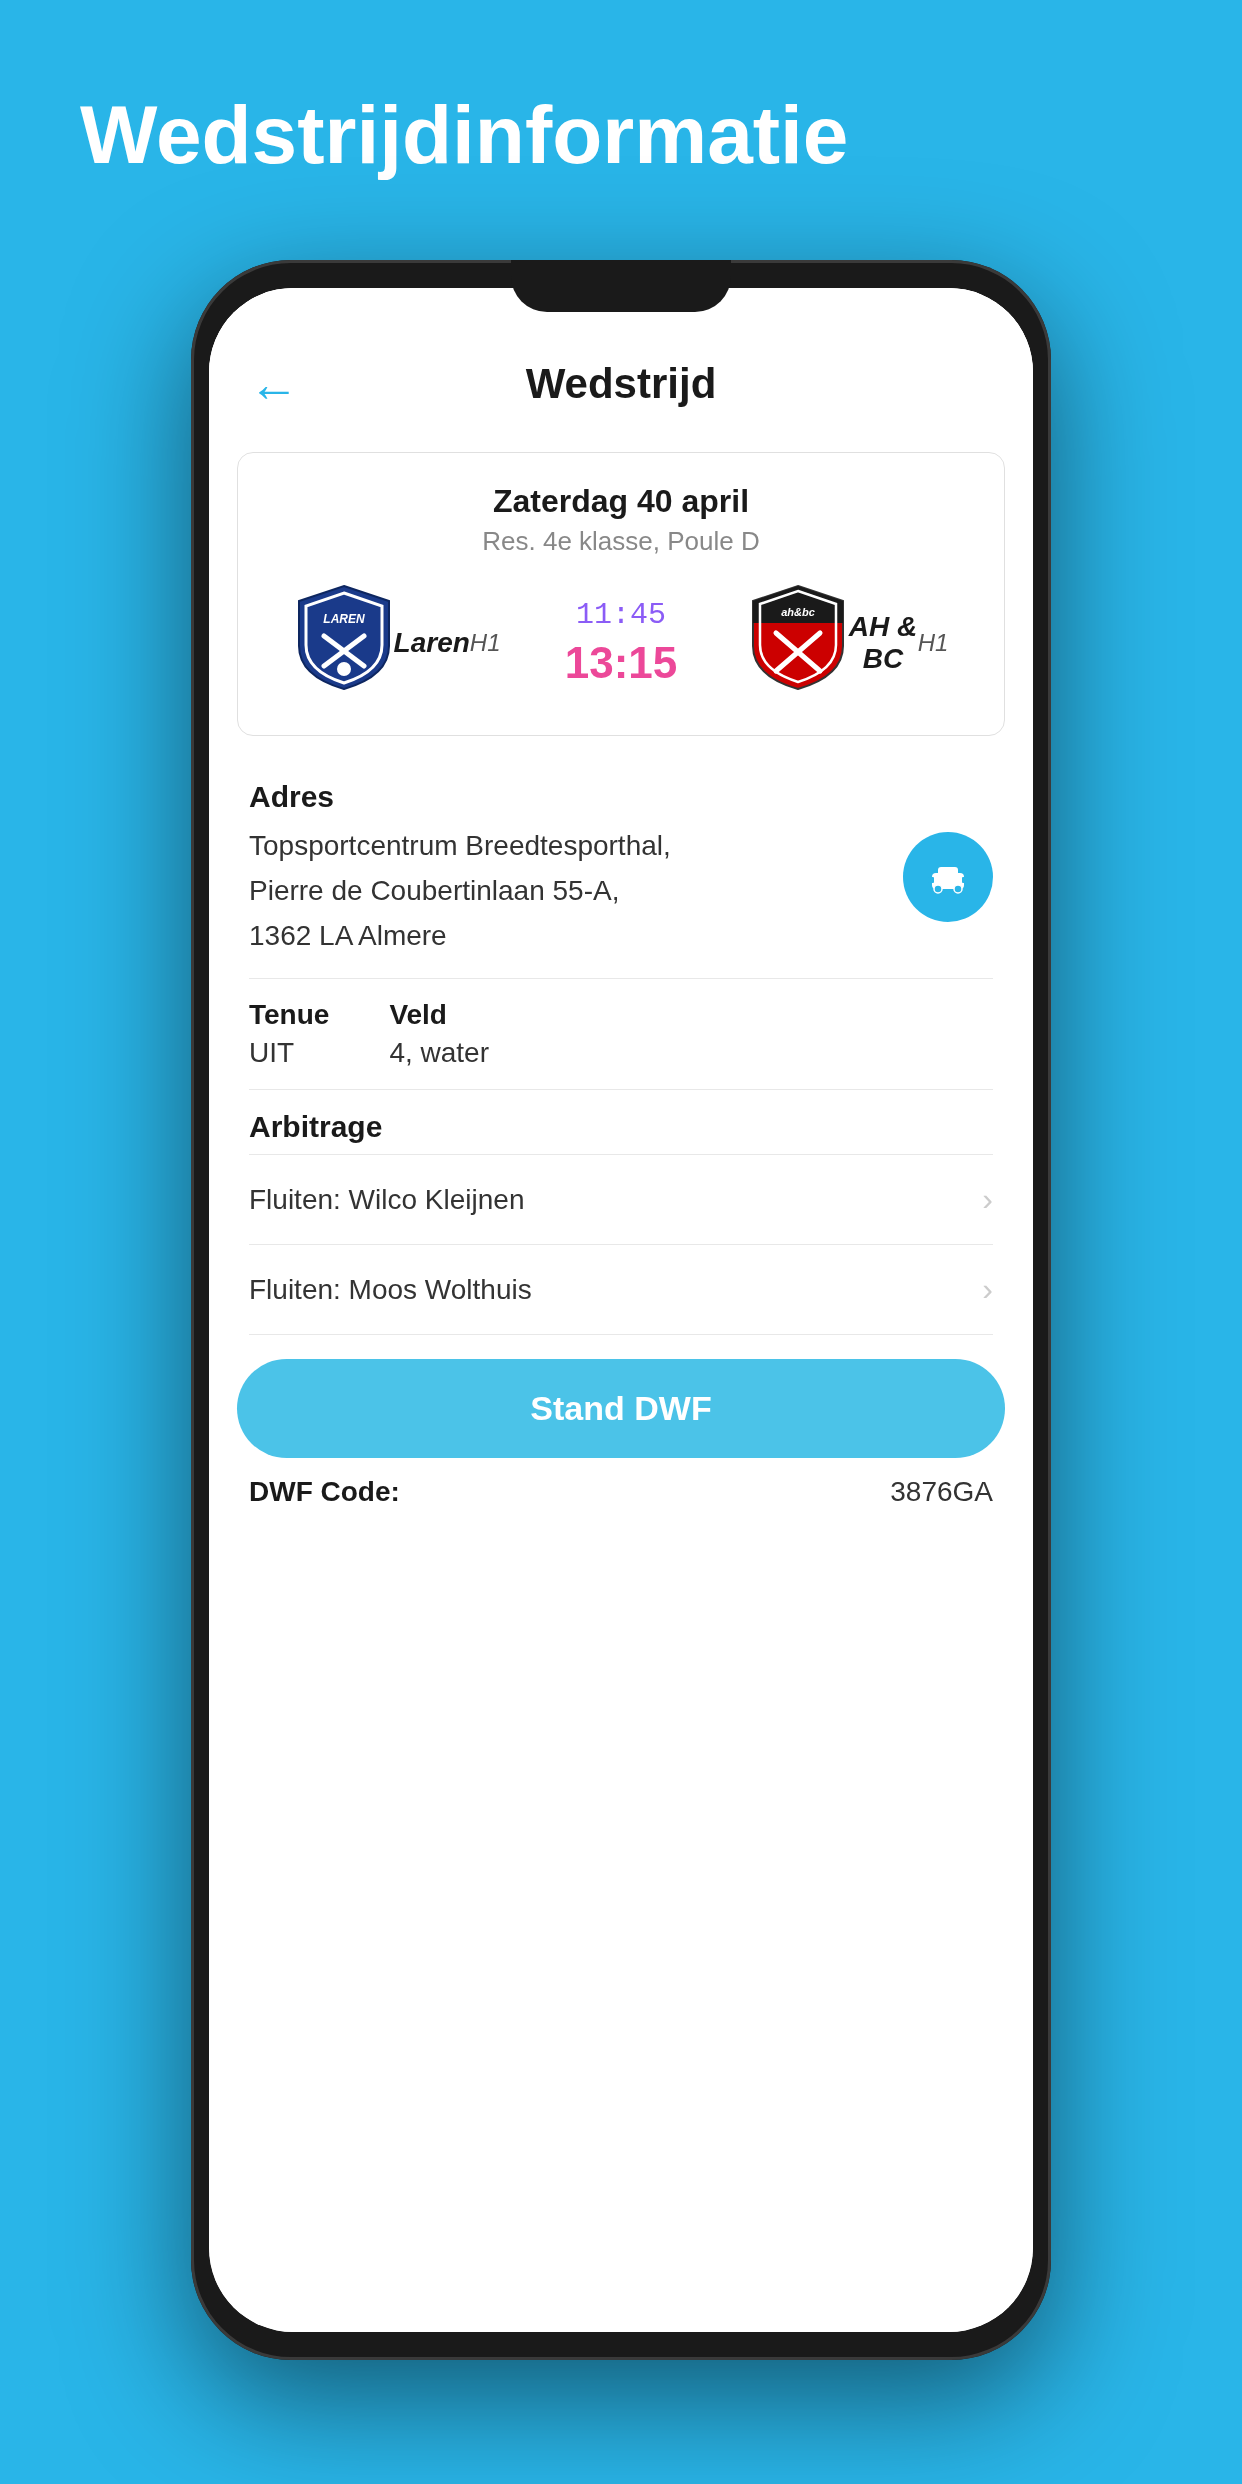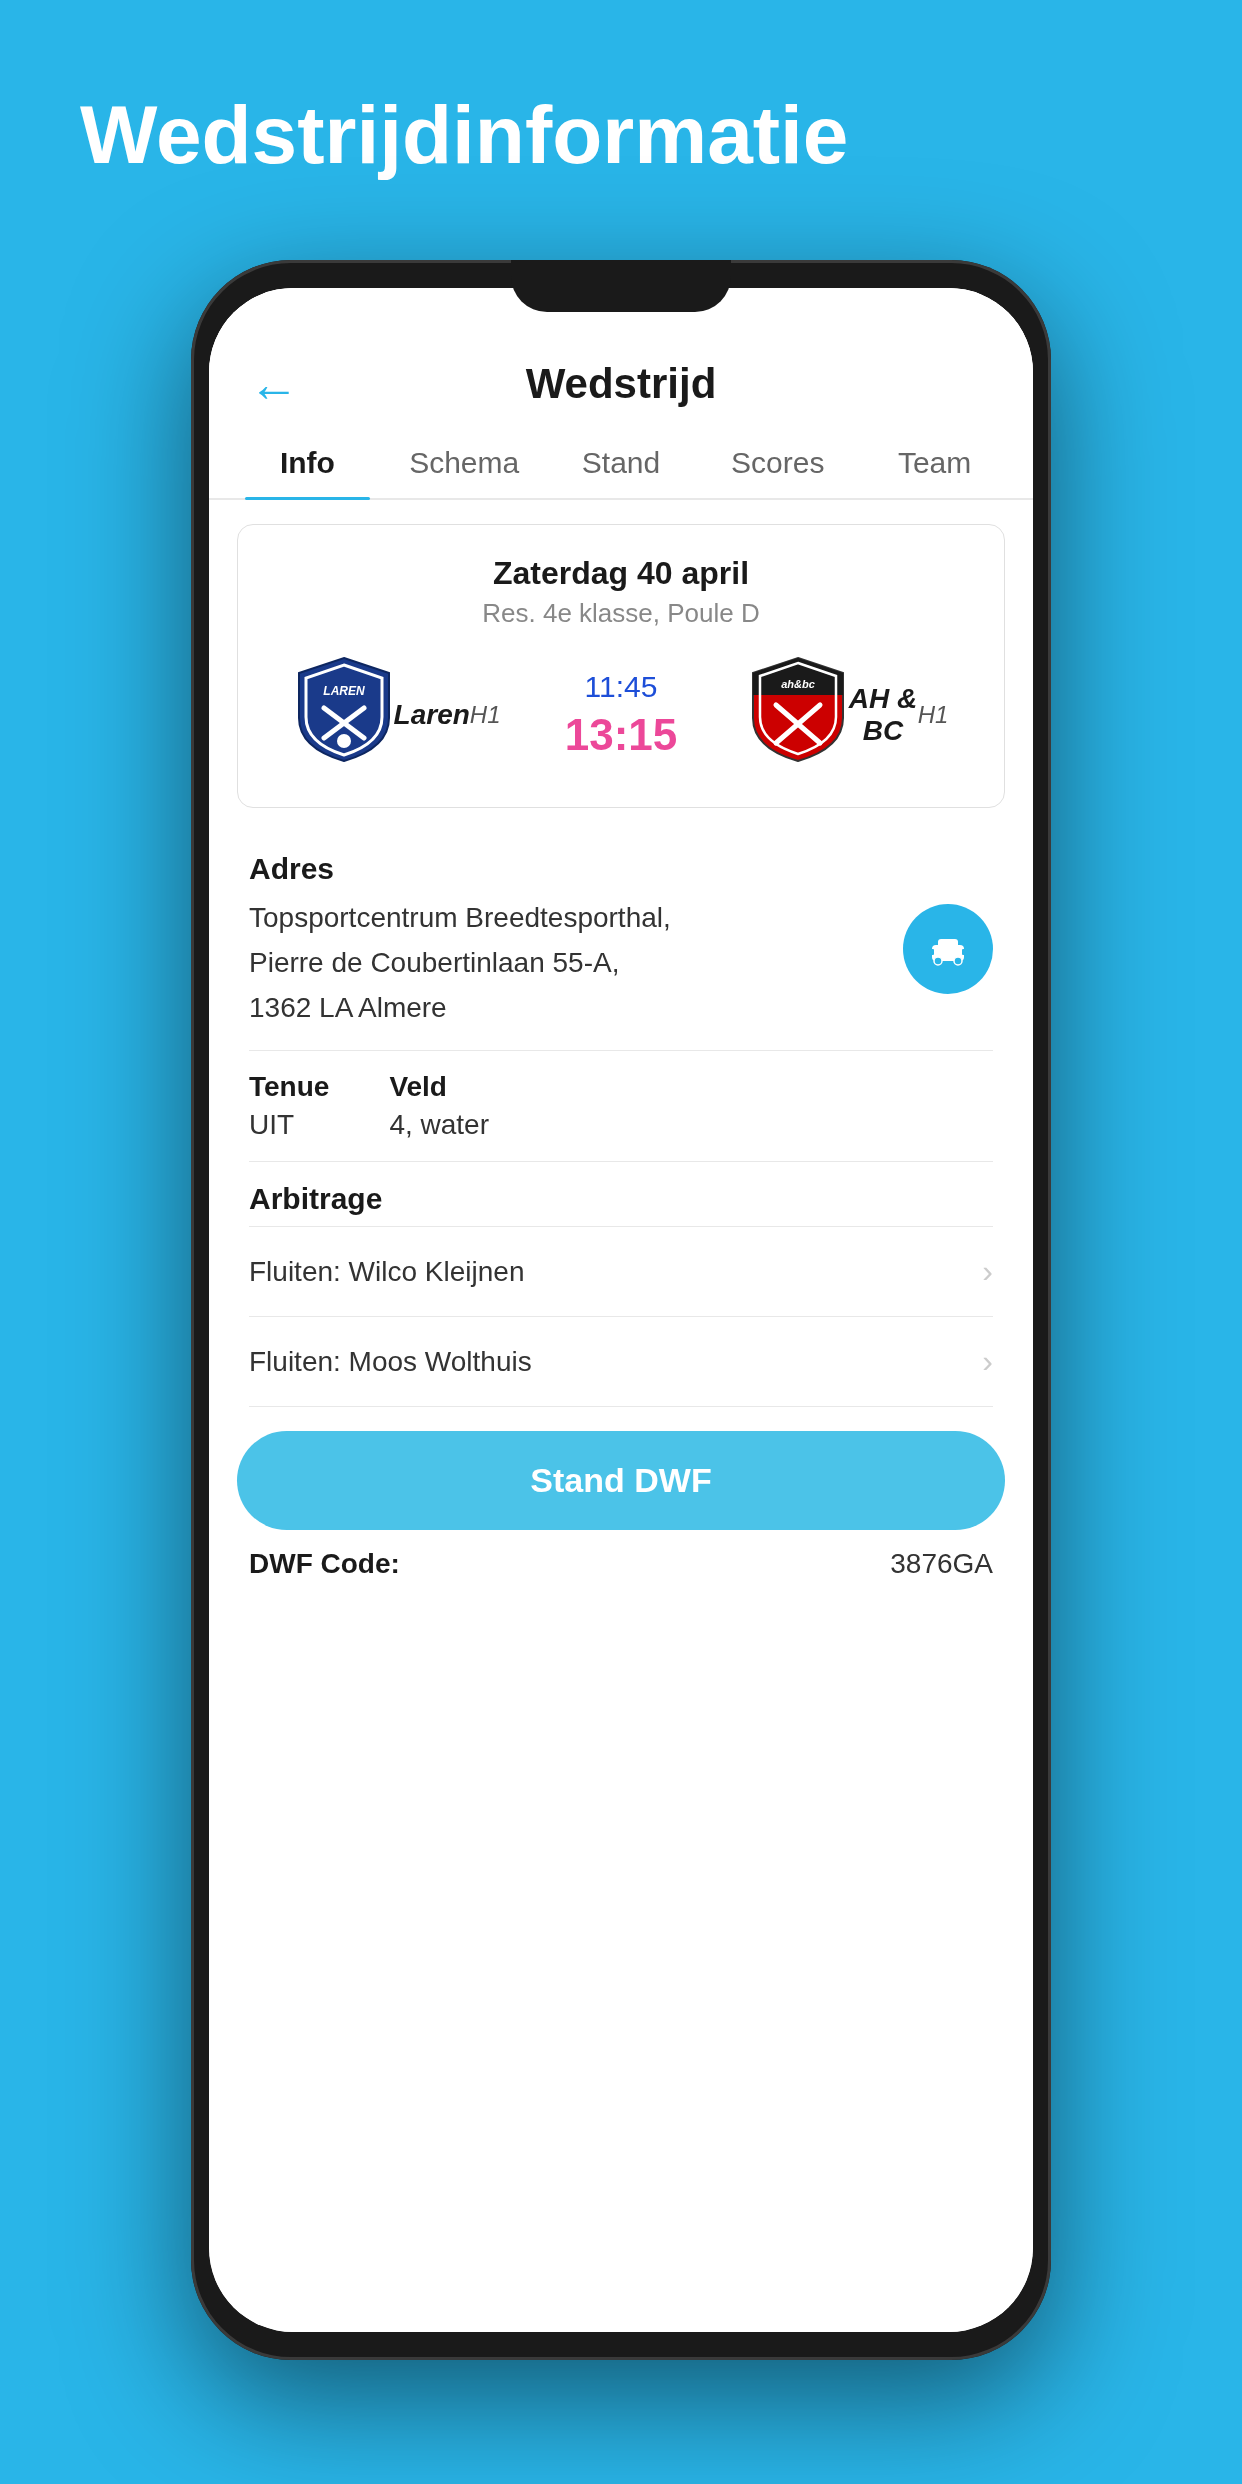--- a/index.html
+++ b/index.html
@@ -214,22 +214,23 @@
     }
 
     .score-block {
       display: flex;
       flex-direction: column;
       align-items: center;
     }
 
     .score-time {
       font-size: 30px;
-      color: #1d4ed8;
+      color: #8b5cf6;
       margin-bottom: 6px;
+      font-family: Liberation Mono, monospace;
     }
 
     .score-main {
       font-size: 44px;
       font-weight: 800;
       color: #ec4899;
     }
 
     
     .info-section {
@@ -372,37 +373,20 @@
   <div class="phone-frame">
     <div class="phone-notch"></div>
     <div class="phone-screen">
       <div class="screen-content">
 
         <div class="app-header">
           <div class="back-btn">←</div>
           <div class="header-title">Wedstrijd</div>
         </div>
 
-        <div class="tabs-bar">
-          <div class="tab-item active">
-            <span>Info</span>
-          </div>
-          <div class="tab-item">
-            <span>Schema</span>
-          </div>
-          <div class="tab-item">
-            <span>Stand</span>
-          </div>
-          <div class="tab-item">
-            <span>Scores</span>
-          </div>
-          <div class="tab-item">
-            <span>Team</span>
-          </div>
-        </div>
 
         <div class="match-card">
           <div class="match-date">Zaterdag 40 april</div>
           <div class="match-league">Res. 4e klasse, Poule D</div>
 
           <div class="match-teams">
 
             <div class="team-block">
               <div class="team-badge laren-badge">
                 <svg class="laren-shield" viewBox="0 0 100 110" xmlns="http://www.w3.org/2000/svg">

